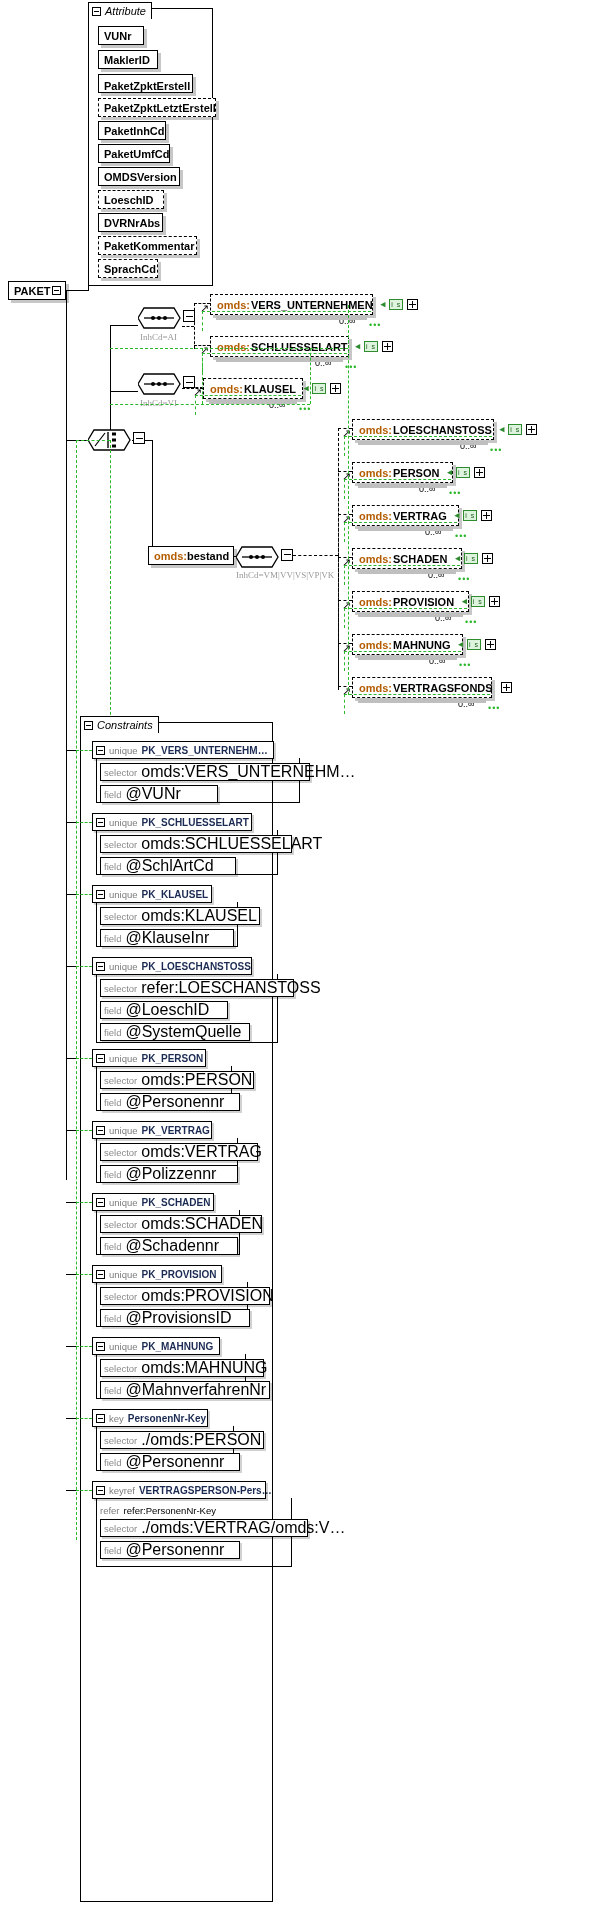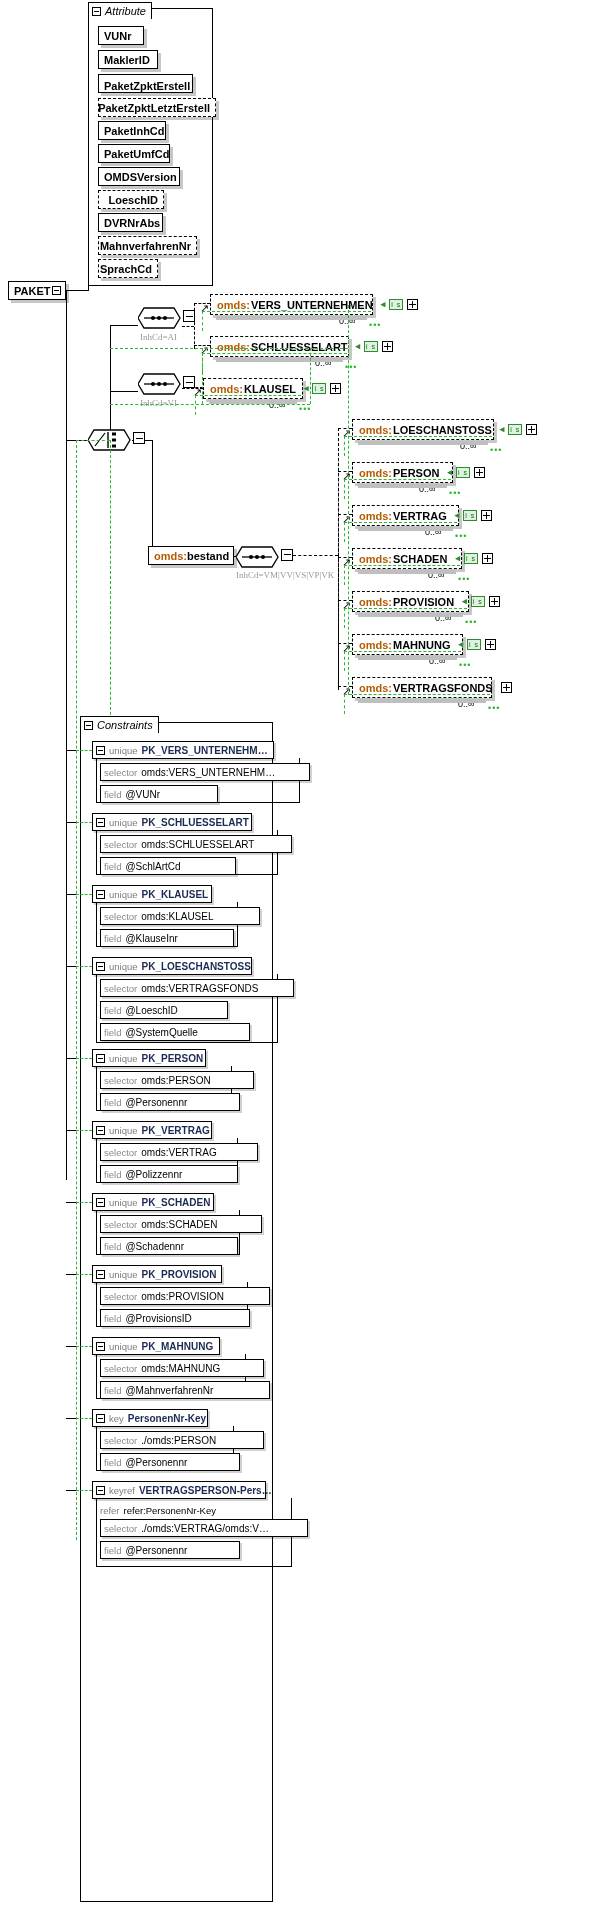--- a/index.html
+++ b/index.html
@@ -89,21 +89,21 @@
     align-items: center;
     height: 19px;
     padding: 0 5px;
     font-size: 11px;
     font-weight: bold;
     color: #000;
     white-space: nowrap;
     box-shadow: 3px 3px 0 rgba(0,0,0,0.22);
   }
   .node.solid  { border: 1.4px solid #000; }
-  .node.dashed { border: 1.4px dashed #000; justify-content: flex-end; }
+  .node.dashed { border: 1.4px dashed #000; }
 
   
   .elnode {
     position: absolute;
     height: 21px;
     background: #fff;
     display: flex;
     align-items: center;
     gap: 4px;
     padding: 0 3px 0 6px;
@@ -150,21 +150,21 @@
     display: flex;
     align-items: center;
     gap: 4px;
     padding: 0 5px 0 3px;
     font-size: 10px;
     white-space: nowrap;
     box-shadow: 2px 2px 0 rgba(0,0,0,0.18);
   }
   .cbox .kind { color: #7c7c7c; font-size: 9.5px; }
   .cbox .cname { color: #1a2a52; font-weight: bold; font-size: 10px; }
-  .cbox .cval { color: #000; font-size: 10px; }
+  .cbox .cval { color: #000; font-size: 16px; }
   .cbox .kind.sel { color: #8a8a8a; }
 
   .line { position: absolute; background: #000; }
   .hline { height: 1px; }
   .vline { width: 1px; }
 
   .dline { position: absolute; border-top: 1px dashed #000; height: 0; }
   .dvline { position: absolute; border-left: 1px dashed #000; width: 0; }
 
   .gline  { position: absolute; border-top: 1.2px dashed #2cb82c; height: 0; }
@@ -225,21 +225,21 @@
       <div class="node solid" style="left: 98px; top: 167px; width: 82px;">
         <span>OMDSVersion</span>
       </div>
       <div class="node dashed" style="left: 98px; top: 190px; width: 66px;">
         <span>LoeschID</span>
       </div>
       <div class="node solid" style="left: 98px; top: 213px; width: 65px;">
         <span>DVRNrAbs</span>
       </div>
       <div class="node dashed" style="left: 98px; top: 236px; width: 99px;">
-        <span>MahnverfahrenNr</span>
+        <span>PaketKommentar</span>
       </div>
       <div class="node dashed" style="left: 98px; top: 259px; width: 60px;">
         <span>SprachCd</span>
       </div>
     </div>
 
   <div id="comp-layer">
       <div class="abs" style="left: 138px; top: 305px;"><svg width="48" height="26" viewBox="0 0 48 26">
           <polygon points="6,3 36,3 42,13 36,23 6,23 0,13" fill="#fff" stroke="#000" stroke-width="1.3"></polygon>
           <line x1="6" y1="13" x2="36" y2="13" stroke="#000" stroke-width="1.3"></line>
@@ -502,21 +502,21 @@
       <div class="gline" style="left: 76px; top: 894px; width: 16px;"></div>
       <div class="line hline" style="left: 66px; top: 894px; width: 10px;"></div>
       <div class="cbox" style="left: 92px; top: 957px; width: 160px;">
         <span class="minus-box"></span>
         <span class="kind">unique</span>
         <span class="cname">PK_LOESCHANSTOSS</span>
       </div>
       <div class="abs" style="left: 96px; top: 974px; width: 182px; height: 69px; border-right: 1px solid rgb(0, 0, 0); border-bottom: 1px solid rgb(0, 0, 0); border-left: 1px solid rgb(0, 0, 0); border-image: initial; border-top: none;"></div>
       <div class="cbox" style="left: 100px; top: 979px; width: 194px;">
         <span class="kind sel">selector</span>
-        <span class="cval">omds:VERTRAGSFONDS</span>
+        <span class="cval">refer:LOESCHANSTOSS</span>
       </div>
       <div class="cbox" style="left: 100px; top: 1001px; width: 128px;">
         <span class="kind sel">field</span>
         <span class="cval">@LoeschID</span>
       </div>
       <div class="cbox" style="left: 100px; top: 1023px; width: 150px;">
         <span class="kind sel">field</span>
         <span class="cval">@SystemQuelle</span>
       </div>
       <div class="gline" style="left: 76px; top: 966px; width: 16px;"></div>

